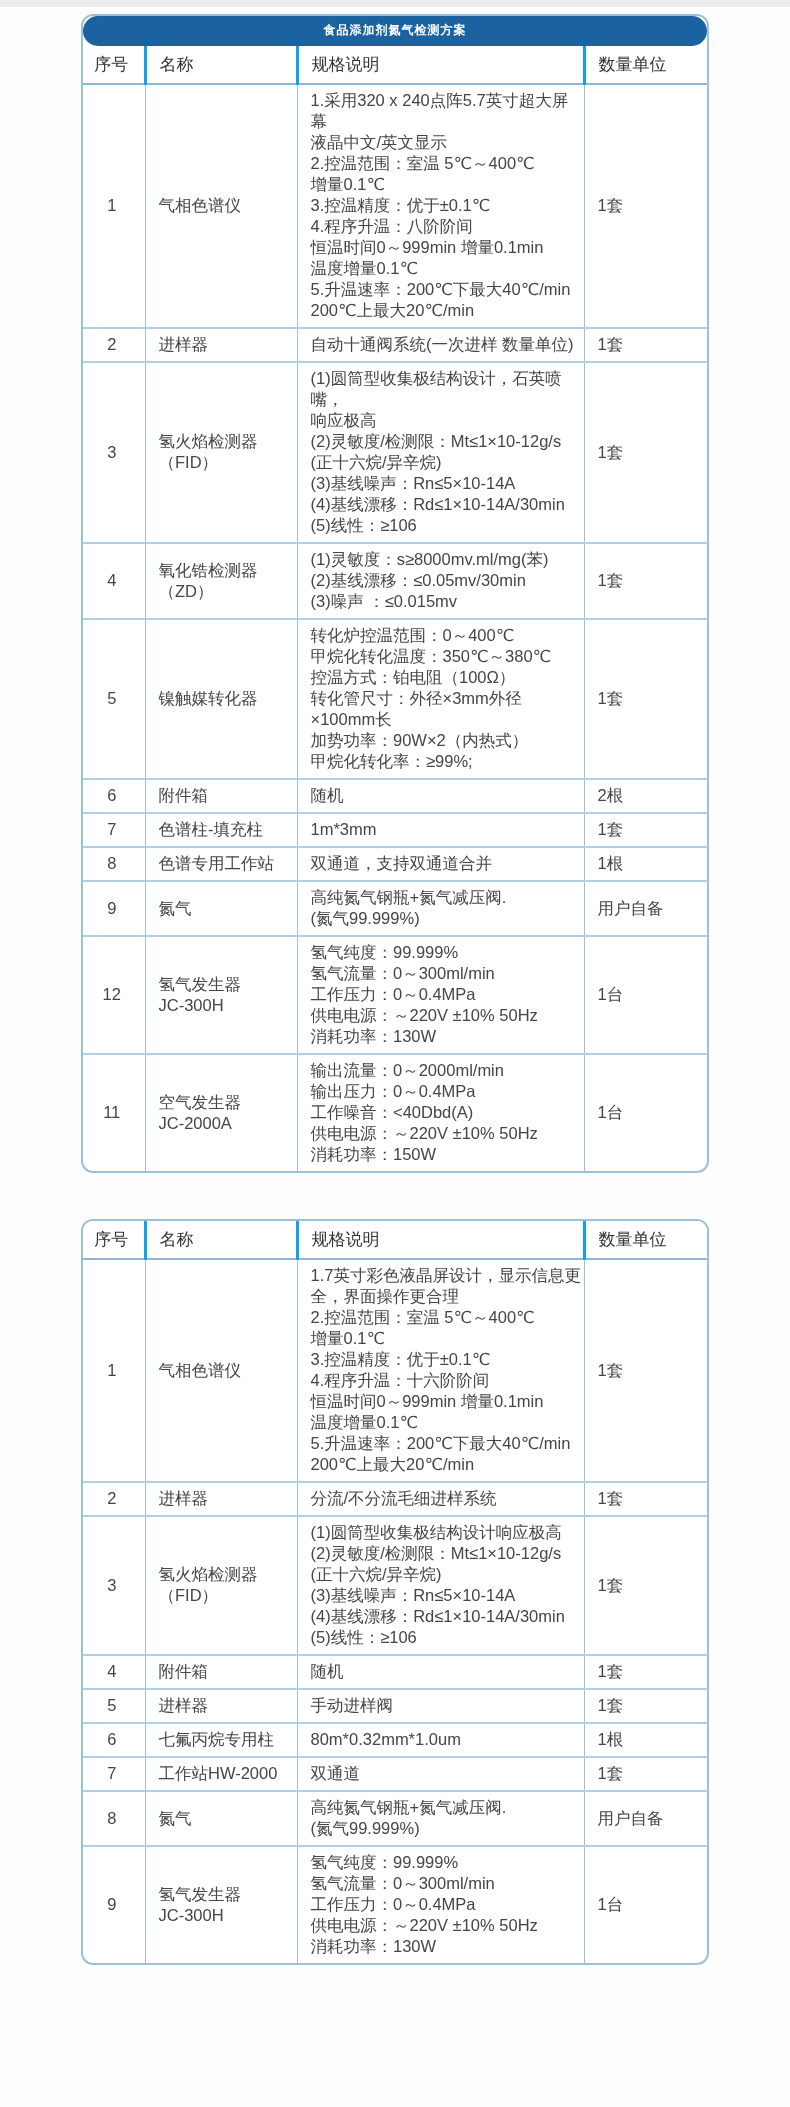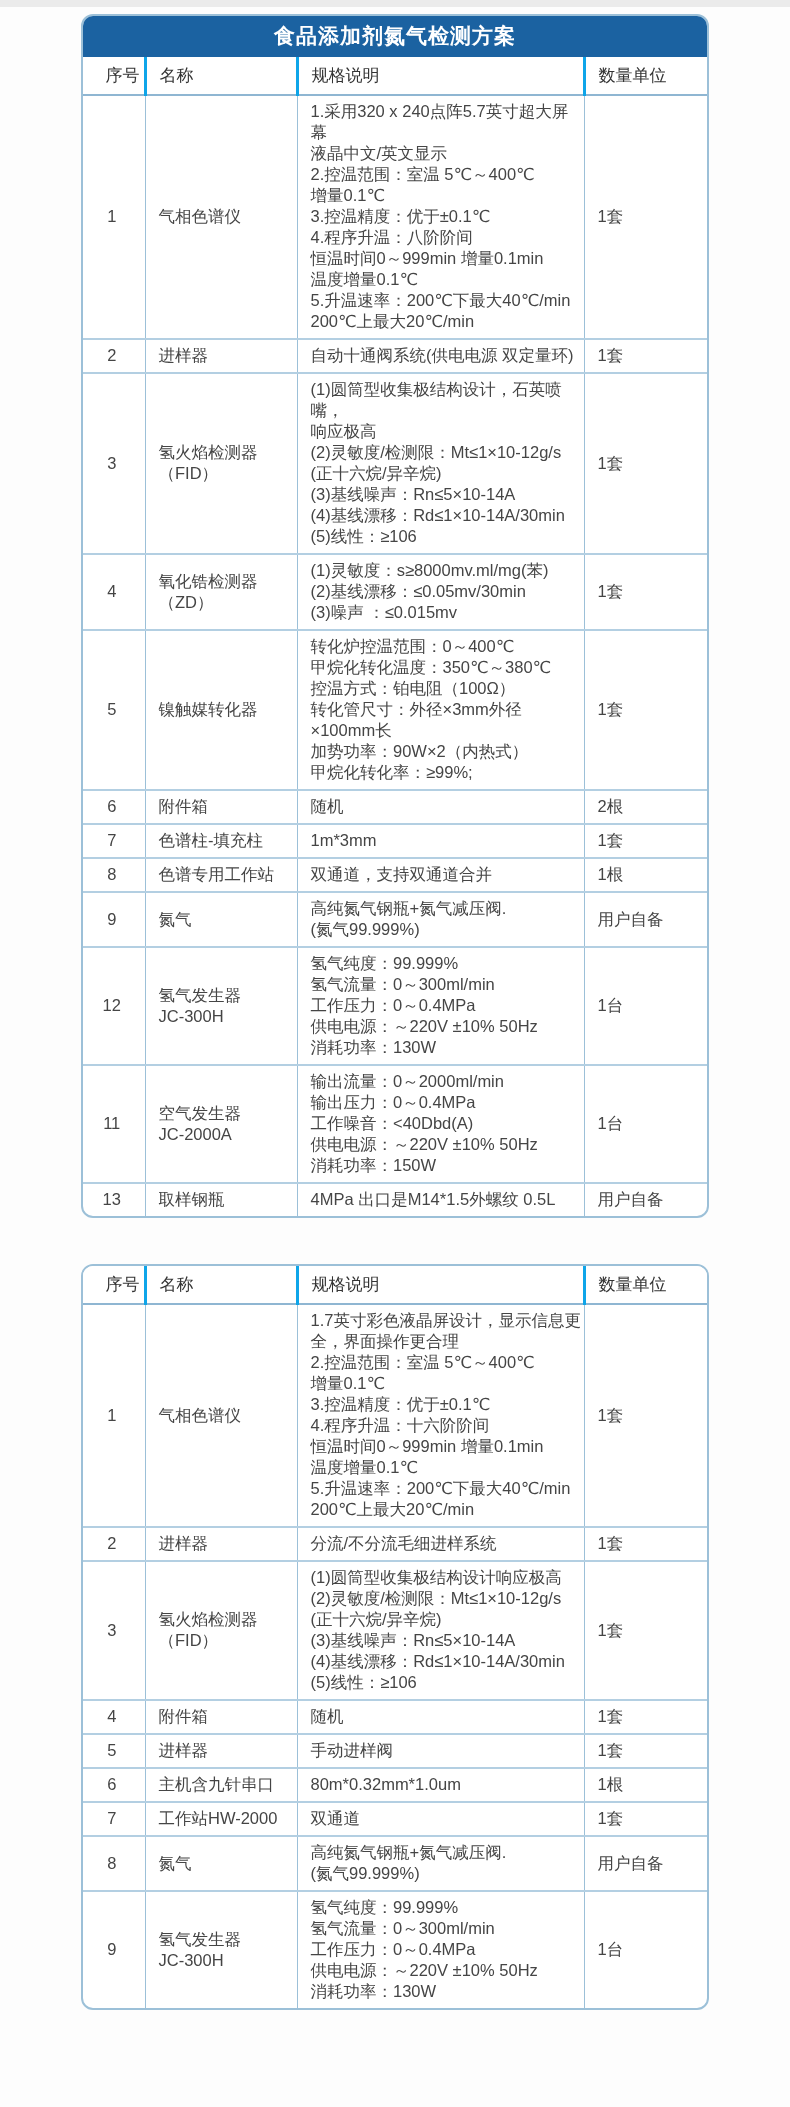--- a/index.html
+++ b/index.html
@@ -27,25 +27,26 @@
     border: 2px solid #9cc0d8;
     border-radius: 12px;
     overflow: hidden;
     background: #ffffff;
   }
   .card-1 { margin-top: 7px; }
   .card-2 { margin-top: 46px; margin-bottom: 20px; }
   .card-title {
     background: #1b62a1;
     color: #ffffff;
-    font-size: 21px;
+    font-size: 12px;
     font-weight: bold;
     text-align: center;
     letter-spacing: 1px;
     padding: 6px 0 7px 0;
+    border-radius: 18px;
   }
   table.scheme {
     width: 100%;
     border-collapse: collapse;
     table-layout: fixed;
   }
   col.c-no   { width: 62px; }
   col.c-name { width: 152px; }
   col.c-spec { width: 287px; }
   col.c-qty  { width: 123px; }
@@ -53,21 +54,21 @@
     font-size: 17px;
     font-weight: normal;
     color: #333333;
     text-align: left;
     padding: 7px 4px 7px 13px;
     border-bottom: 2px solid #8fb6d2;
     border-left: 3px solid #0ea5e9;
     background: #ffffff;
   }
   table.scheme th:first-child {
-    text-align: right;
+    text-align: center;
     padding-left: 0;
     border-left: none;
   }
   table.scheme td {
     font-size: 16.5px;
     line-height: 21px;
     color: #454545;
     vertical-align: middle;
     padding: 5px 4px 6px 13px;
     border-top: 2px solid #b3cfe2;
@@ -118,21 +119,21 @@
 4.程序升温：八阶阶间
 恒温时间0～999min 增量0.1min
 温度增量0.1℃
 5.升温速率：200℃下最大40℃/min
 200℃上最大20℃/min</td>
             <td class="c-qty">1套</td>
           </tr>
           <tr>
             <td class="c-no">2</td>
             <td class="c-name">进样器</td>
-            <td class="c-spec">自动十通阀系统(供电电源 双定量环)</td>
+            <td class="c-spec">自动十通阀系统(一次进样 数量单位)</td>
             <td class="c-qty">1套</td>
           </tr>
           <tr>
             <td class="c-no">3</td>
             <td class="c-name">氢火焰检测器（FID）</td>
             <td class="c-spec">(1)圆筒型收集极结构设计，石英喷嘴，
 响应极高
 (2)灵敏度/检测限：Mt≤1×10-12g/s
 (正十六烷/异辛烷)
 (3)基线噪声：Rn≤5×10-14A
@@ -198,26 +199,20 @@
           <tr>
             <td class="c-no">11</td>
             <td class="c-name">空气发生器
 JC-2000A</td>
             <td class="c-spec">输出流量：0～2000ml/min
 输出压力：0～0.4MPa
 工作噪音：&lt;40Dbd(A)
 供电电源：～220V ±10% 50Hz
 消耗功率：150W</td>
             <td class="c-qty">1台</td>
-          </tr>
-          <tr>
-            <td class="c-no">13</td>
-            <td class="c-name">取样钢瓶</td>
-            <td class="c-spec">4MPa 出口是M14*1.5外螺纹 0.5L</td>
-            <td class="c-qty">用户自备</td>
           </tr>
         </tbody>
     </table>
   </div>
 
   <div class="card card-2">
     <table class="scheme">
       <colgroup>
         <col class="c-no">
           <col class="c-name">
@@ -272,21 +267,21 @@
             <td class="c-qty">1套</td>
           </tr>
           <tr>
             <td class="c-no">5</td>
             <td class="c-name">进样器</td>
             <td class="c-spec">手动进样阀</td>
             <td class="c-qty">1套</td>
           </tr>
           <tr>
             <td class="c-no">6</td>
-            <td class="c-name">主机含九针串口</td>
+            <td class="c-name">七氟丙烷专用柱</td>
             <td class="c-spec">80m*0.32mm*1.0um</td>
             <td class="c-qty">1根</td>
           </tr>
           <tr>
             <td class="c-no">7</td>
             <td class="c-name">工作站HW-2000</td>
             <td class="c-spec">双通道</td>
             <td class="c-qty">1套</td>
           </tr>
           <tr>

